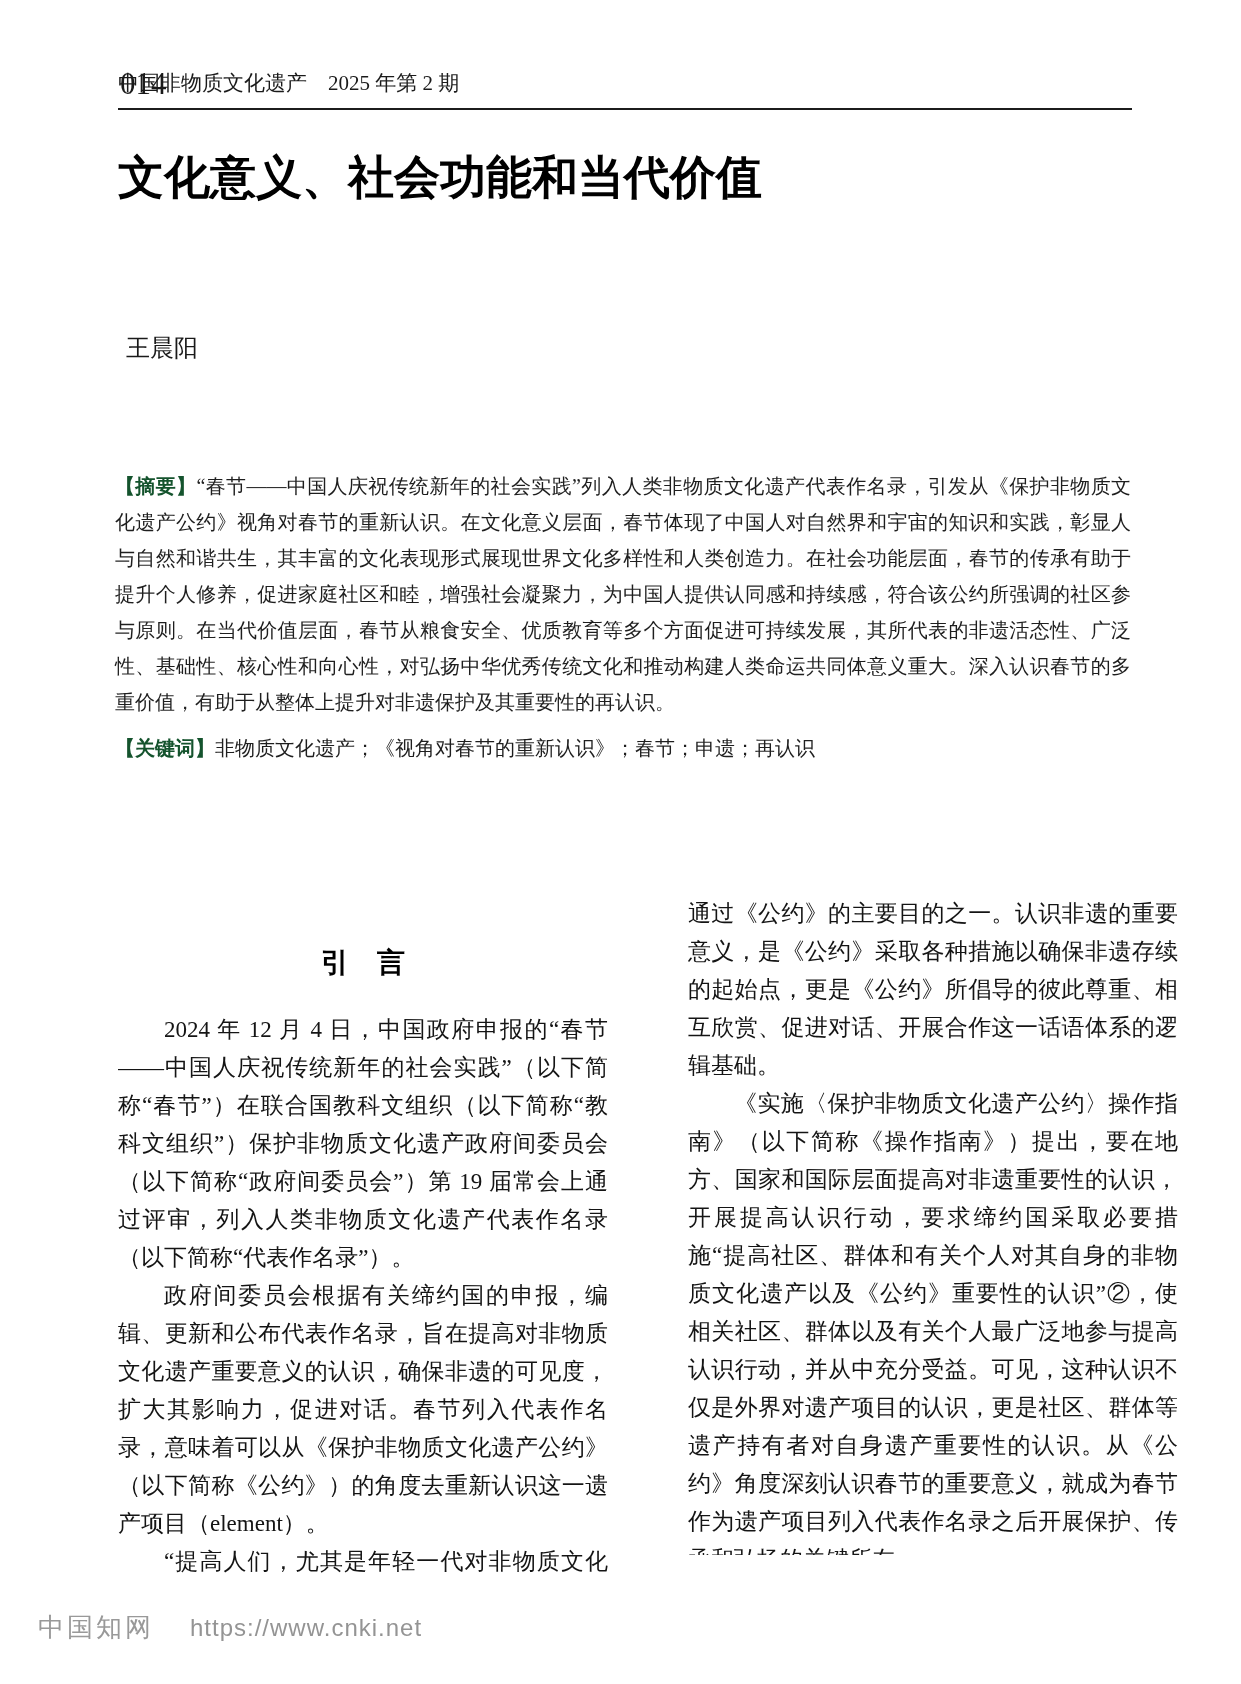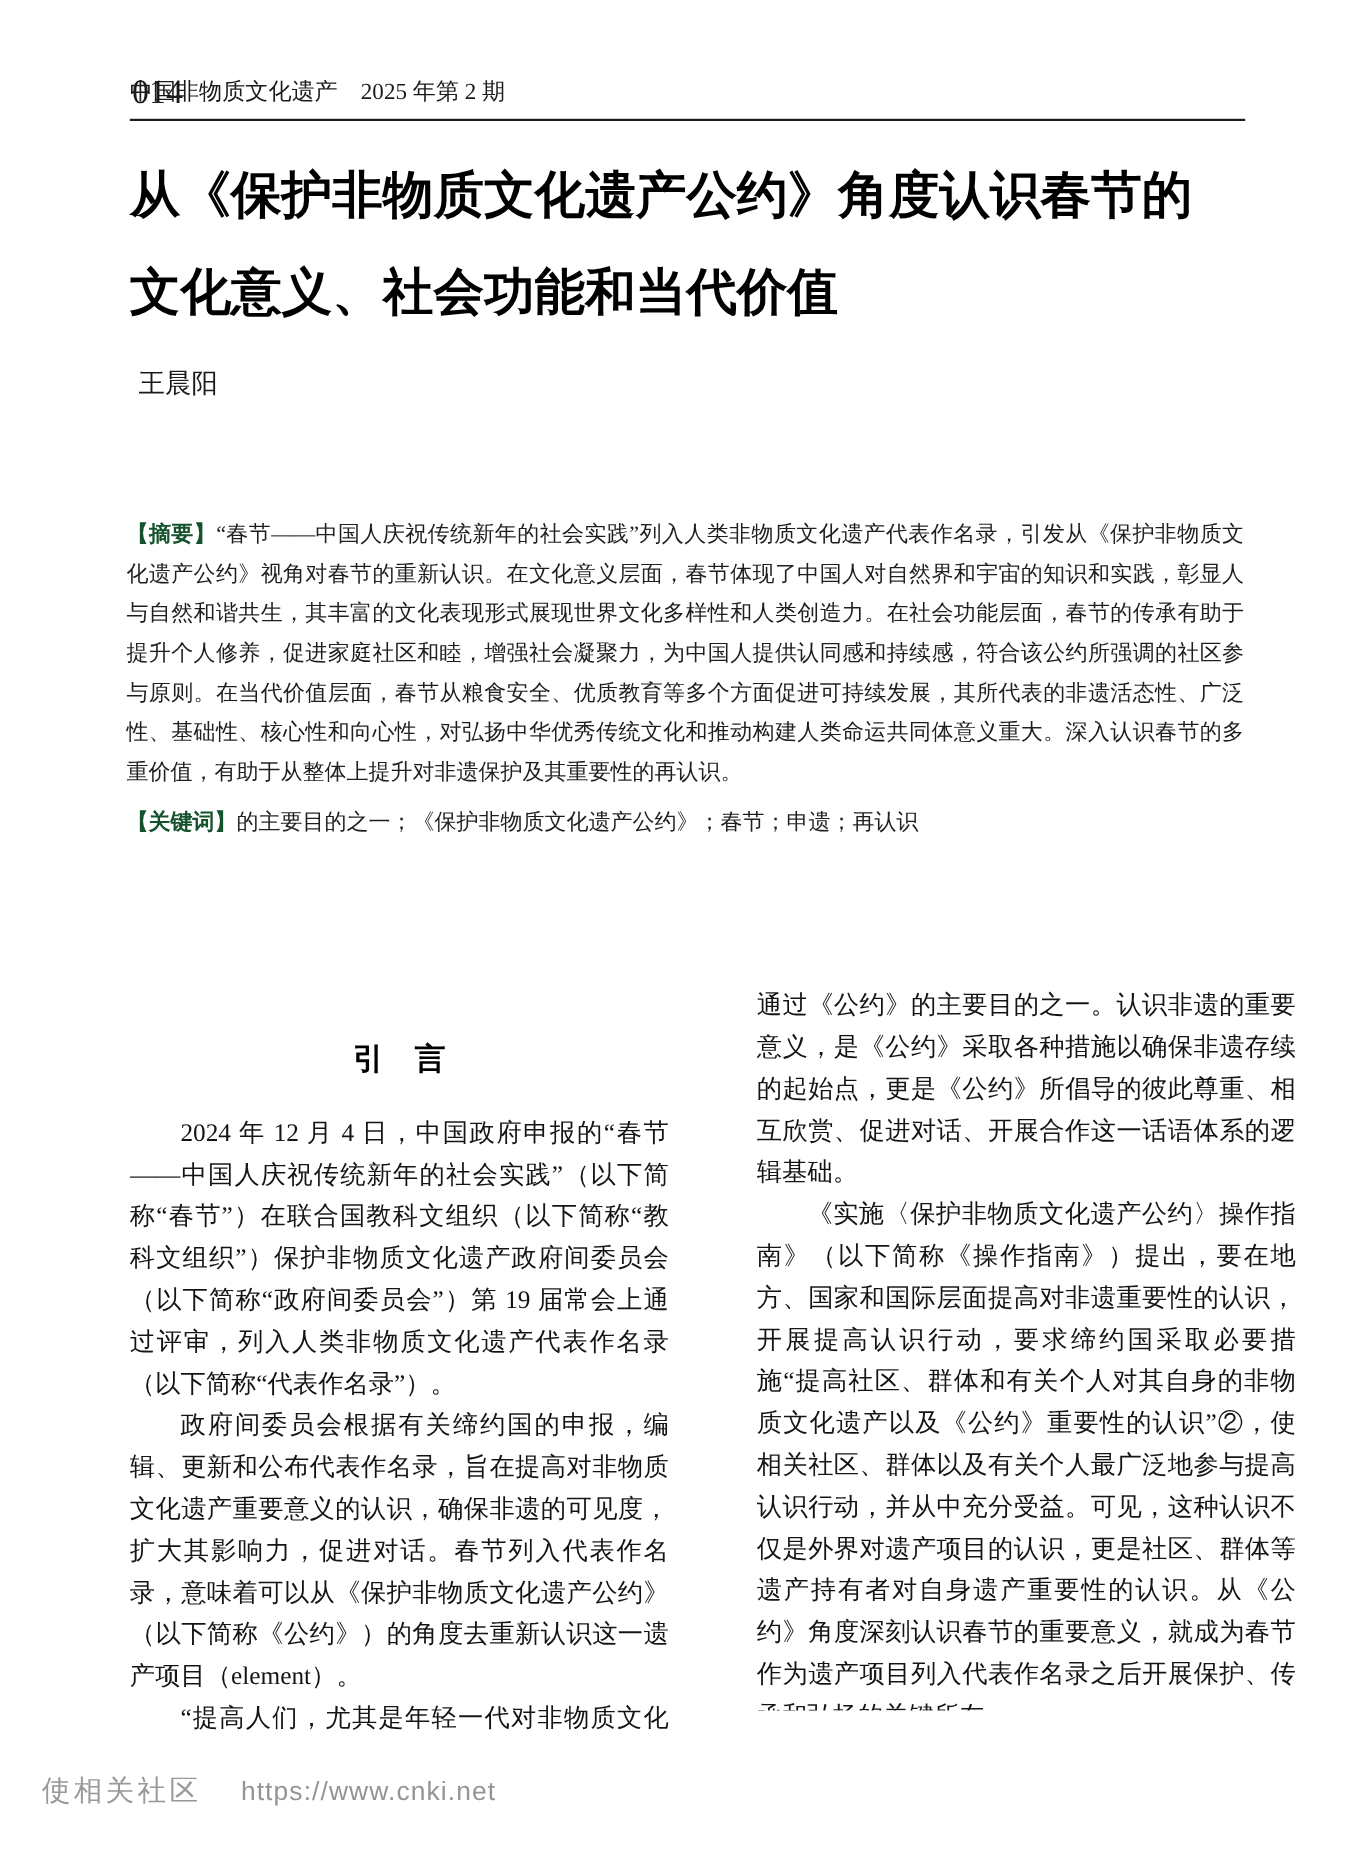--- a/index.html
+++ b/index.html
@@ -37,43 +37,42 @@
 </head>
 <body>
 
 <div class="page">
 
   <div class="hdr-num">014</div>
   <div class="hdr-journal">中国非物质文化遗产　2025 年第 2 期</div>
   <div class="hdr-rule"></div>
 
   <div class="title">
-    <div>从《保护非物质文化遗产公约》角度认识春节的</div>
     <div>文化意义、社会功能和当代价值</div>
   </div>
 
   <div class="author">王晨阳</div>
 
   <p class="abstract"><span class="lbl">【摘要】</span><span>“春节——中国人庆祝传统新年的社会实践”列入人类非物质文化遗产代表作名录，引发从《保护非物质文化遗产公约》视角对春节的重新认识。在文化意义层面，春节体现了中国人对自然界和宇宙的知识和实践，彰显人与自然和谐共生，其丰富的文化表现形式展现世界文化多样性和人类创造力。在社会功能层面，春节的传承有助于提升个人修养，促进家庭社区和睦，增强社会凝聚力，为中国人提供认同感和持续感，符合该公约所强调的社区参与原则。在当代价值层面，春节从粮食安全、优质教育等多个方面促进可持续发展，其所代表的非遗活态性、广泛性、基础性、核心性和向心性，对弘扬中华优秀传统文化和推动构建人类命运共同体意义重大。深入认识春节的多重价值，有助于从整体上提升对非遗保护及其重要性的再认识。</span></p>
 
-  <p class="kw"><span class="lbl">【关键词】</span><span>的主要目的之一；《保护非物质文化遗产公约》；春节；申遗；再认识</span></p>
+  <p class="kw"><span class="lbl">【关键词】</span><span>非物质文化遗产；《视角对春节的重新认识》；春节；申遗；再认识</span></p>
 
   <div class="sec-head">引　言</div>
 
   <div class="col col-left">
 
   <p>2024 年 12 月 4 日，中国政府申报的“春节——中国人庆祝传统新年的社会实践”（以下简称“春节”）在联合国教科文组织（以下简称“教科文组织”）保护非物质文化遗产政府间委员会（以下简称“政府间委员会”）第 19 届常会上通过评审，列入人类非物质文化遗产代表作名录（以下简称“代表作名录”）。</p>
       <p>政府间委员会根据有关缔约国的申报，编辑、更新和公布代表作名录，旨在提高对非物质文化遗产重要意义的认识，确保非遗的可见度，扩大其影响力，促进对话。春节列入代表作名录，意味着可以从《保护非物质文化遗产公约》（以下简称《公约》）的角度去重新认识这一遗产项目（element）。</p>
       <p>“提高人们，尤其是年轻一代对非物质文化遗产及其保护的重要意义的认识”①是教科文组织大会</p>
     </div>
 
   <div class="col col-right">
 
   <p>通过《公约》的主要目的之一。认识非遗的重要意义，是《公约》采取各种措施以确保非遗存续的起始点，更是《公约》所倡导的彼此尊重、相互欣赏、促进对话、开展合作这一话语体系的逻辑基础。</p>
       <p>《实施〈保护非物质文化遗产公约〉操作指南》（以下简称《操作指南》）提出，要在地方、国家和国际层面提高对非遗重要性的认识，开展提高认识行动，要求缔约国采取必要措施“提高社区、群体和有关个人对其自身的非物质文化遗产以及《公约》重要性的认识”②，使相关社区、群体以及有关个人最广泛地参与提高认识行动，并从中充分受益。可见，这种认识不仅是外界对遗产项目的认识，更是社区、群体等遗产持有者对自身遗产重要性的认识。从《公约》角度深刻认识春节的重要意义，就成为春节作为遗产项目列入代表作名录之后开展保护、传承和弘扬的关键所在。</p>
     </div>
 
   <div class="footer">
-    <span class="cnki-name">使相关社区</span>
+    <span class="cnki-name">中国知网</span>
     <span class="cnki-url">https://www.cnki.net</span>
   </div>
 
 </div>
 
 </body></html>

